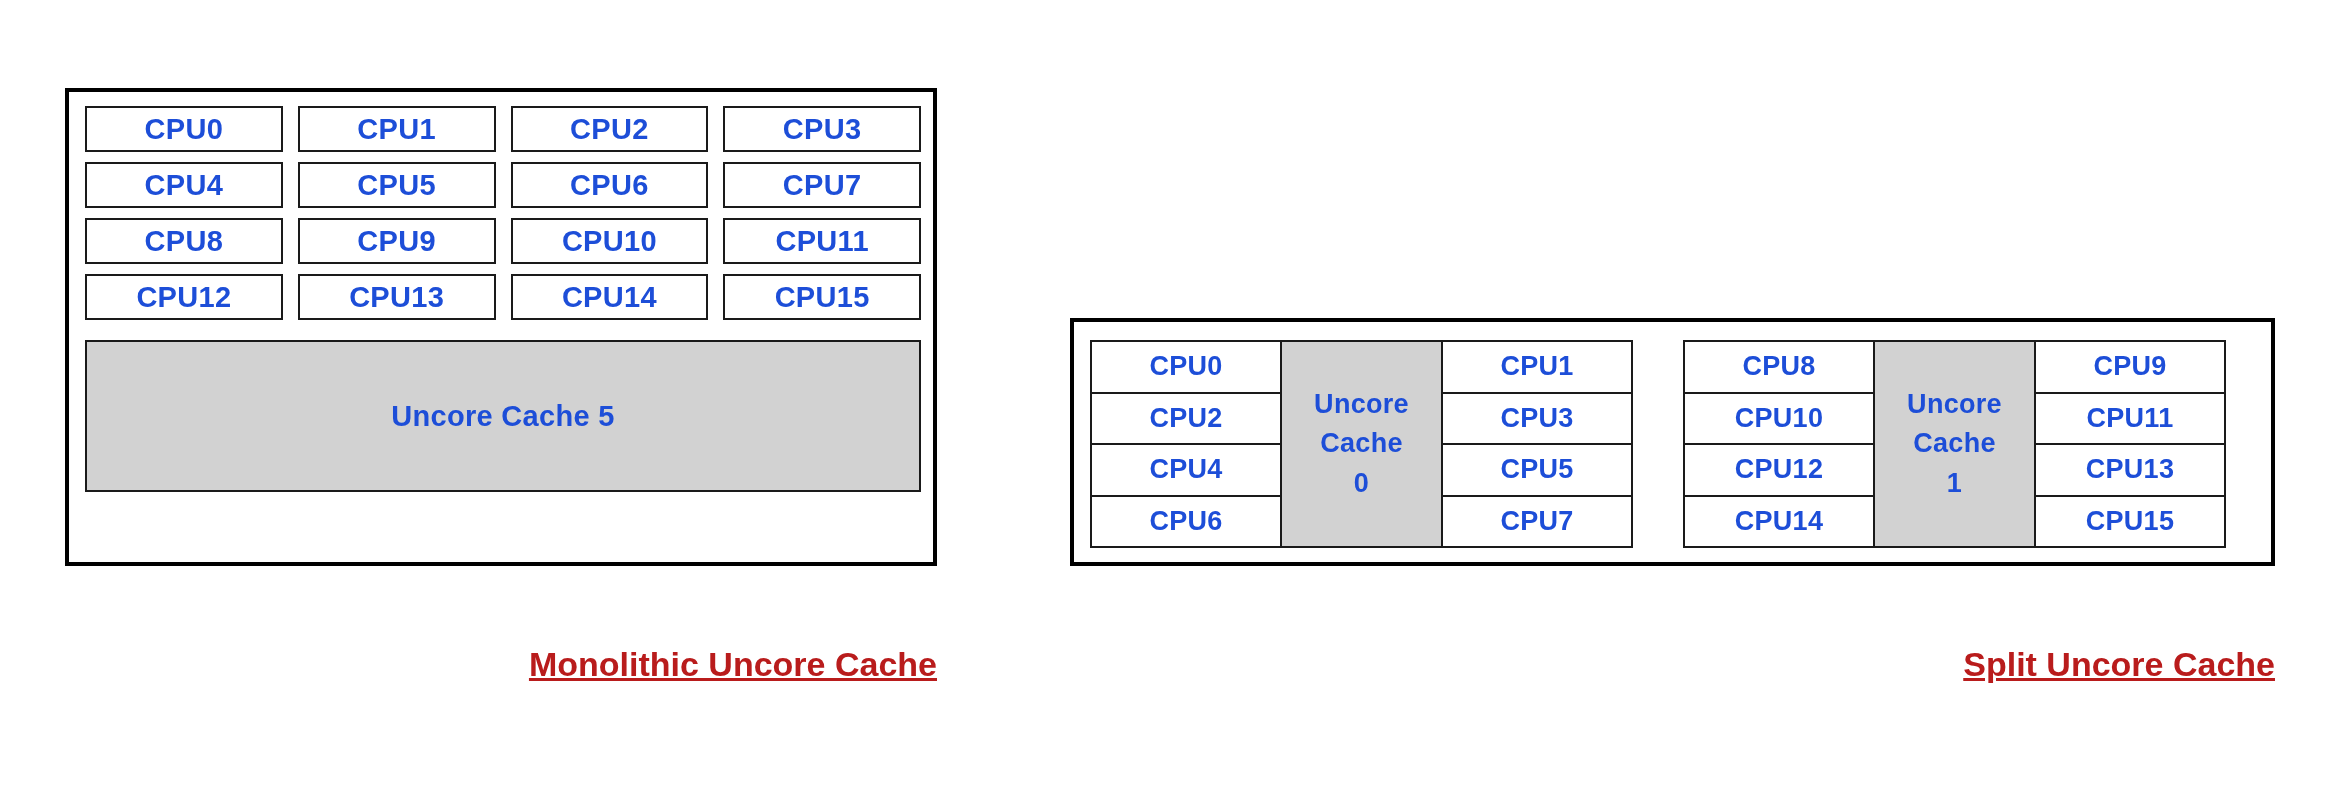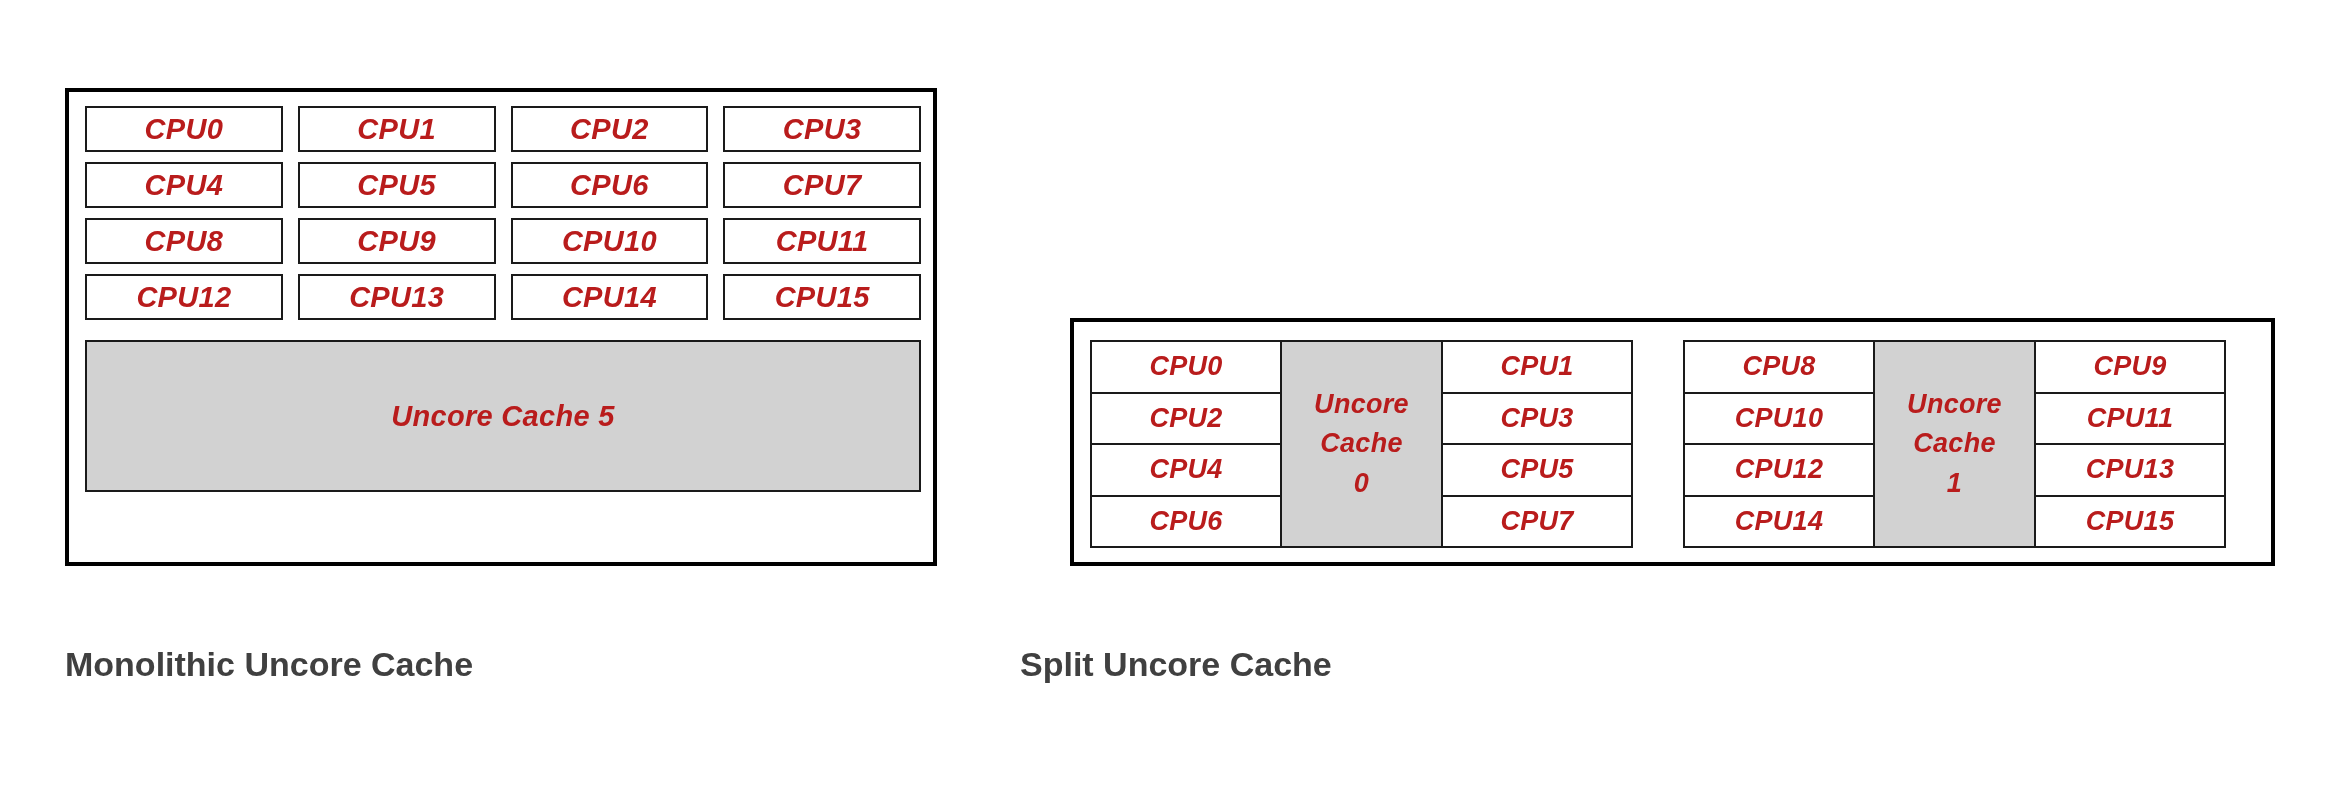--- a/index.html
+++ b/index.html
@@ -23,33 +23,33 @@
     background: #ffffff;
   }
   .cell {
     box-sizing: border-box;
     border: 2px solid #1a1a1a;
     background: #ffffff;
     display: flex;
     align-items: center;
     justify-content: center;
     font-weight: bold;
-    color: #b91c1c;
+    color: #1d4ed8;
     letter-spacing: 0.3px;
-    font-style: italic;
   }
   .cell.gray {
     background: #d2d2d2;
   }
   .caption {
     position: absolute;
     font-weight: bold;
-    color: #404040;
-    text-align: left;
+    color: #b91c1c;
+    text-align: right;
     white-space: nowrap;
+    text-decoration: underline;
   }
 
   
   #monolithic-box {
     left: 65px;
     top: 88px;
     width: 872px;
     height: 478px;
   }
   #mono-grid {
@@ -125,21 +125,21 @@
   .cache-col .cell span { display: block; }
 
   
   #caption-monolithic {
     left: 65px;
     top: 645px;
     width: 872px;
     font-size: 34px;
   }
   #caption-split {
-    left: 1020px;
+    left: 1070px;
     top: 645px;
     width: 1205px;
     font-size: 34px;
   }
 </style>
 </head>
 <body>
 
 <div class="outer-box" id="monolithic-box">
 

